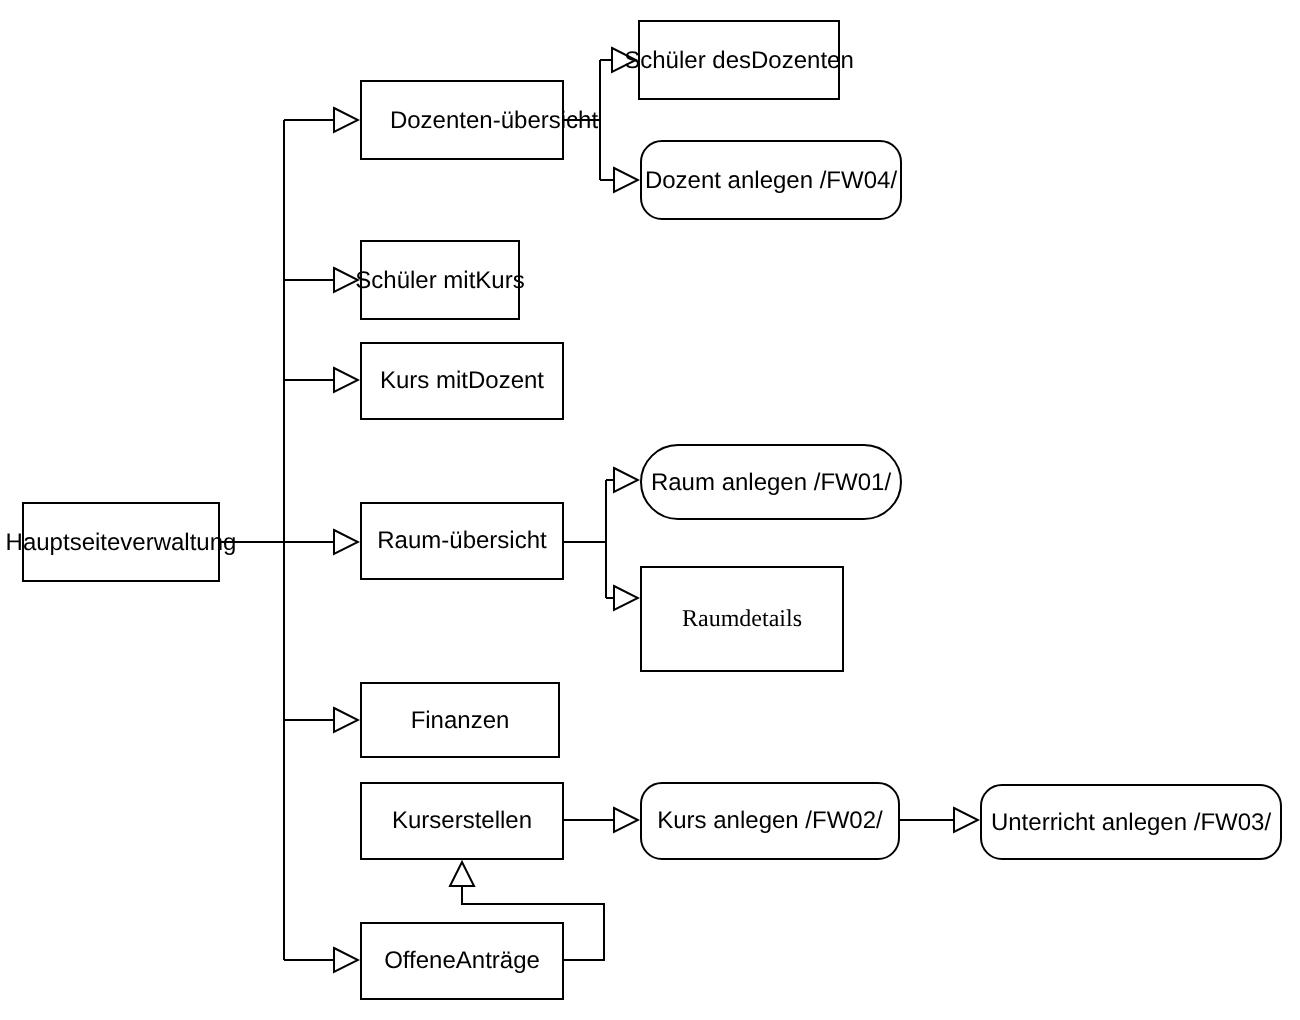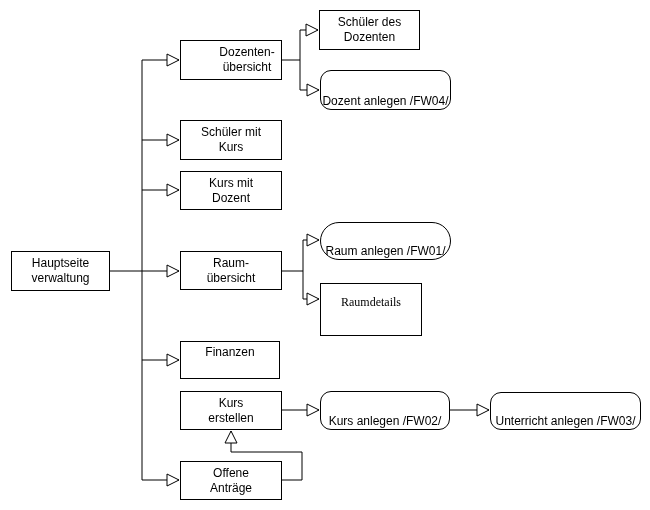--- a/index.html
+++ b/index.html
@@ -22,43 +22,42 @@
     width: 650px;
     height: 510px;
   }
   .node {
     position: absolute;
     box-sizing: border-box;
     background: #ffffff;
     border: 1px solid #000000;
     color: #000000;
     display: flex;
-    flex-direction: column;
+    flex-direction: row;
     align-items: center;
     justify-content: center;
     text-align: center;
     font-size: 12px;
     line-height: 15px;
     cursor: default;
   }
   .node .ln {
     display: block;
     height: 15px;
     white-space: nowrap;
   }
   .node.rounded {
     border-radius: 11px;
     flex-direction: row;
     white-space: nowrap;
-    align-items: flex-end;
   }
   
   #n-hauptseite           { left: 11px;  top: 251px; width: 99px;  height: 40px; }
   #n-dozentenuebersicht   { left: 180px; top: 40px;  width: 102px; height: 40px; padding-left: 32px; }
-  #n-schueler-mit-kurs    { left: 180px; top: 120px; width: 102px; height: 40px; }
+  #n-schueler-mit-kurs    { left: 180px; top: 120px; width: 80px; height: 40px; }
   #n-kurs-mit-dozent      { left: 180px; top: 171px; width: 102px; height: 39px; justify-content: center; }
   #n-raumuebersicht       { left: 180px; top: 251px; width: 102px; height: 39px; }
   #n-finanzen             { left: 180px; top: 341px; width: 100px; height: 38px; }
   #n-kurs-erstellen       { left: 180px; top: 391px; width: 102px; height: 39px; }
   #n-offene-antraege      { left: 180px; top: 461px; width: 102px; height: 39px; }
   #n-schueler-des-dozenten{ left: 319px; top: 10px;  width: 101px; height: 40px; }
   #n-dozent-anlegen       { left: 320px; top: 70px;  width: 131px; height: 40px; }
   #n-raum-anlegen         { left: 320px; top: 222px; width: 131px; height: 38px; border-radius: 19px; }
   #n-raumdetails          { left: 320px; top: 283px; width: 102px; height: 53px; font-family: Liberation Serif, serif; }
   #n-kurs-anlegen         { left: 320px; top: 391px; width: 130px; height: 39px; }

